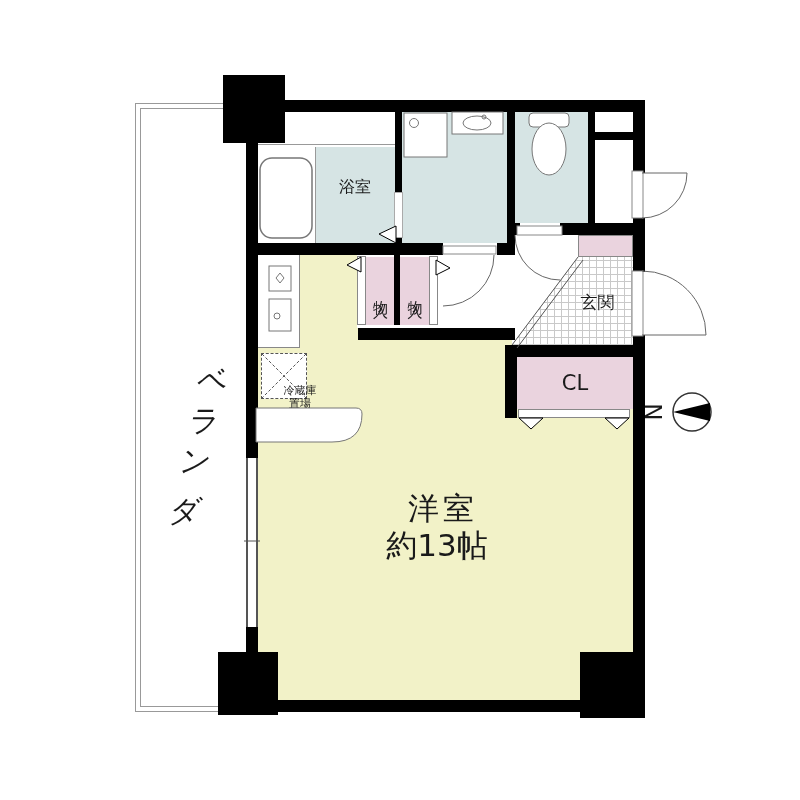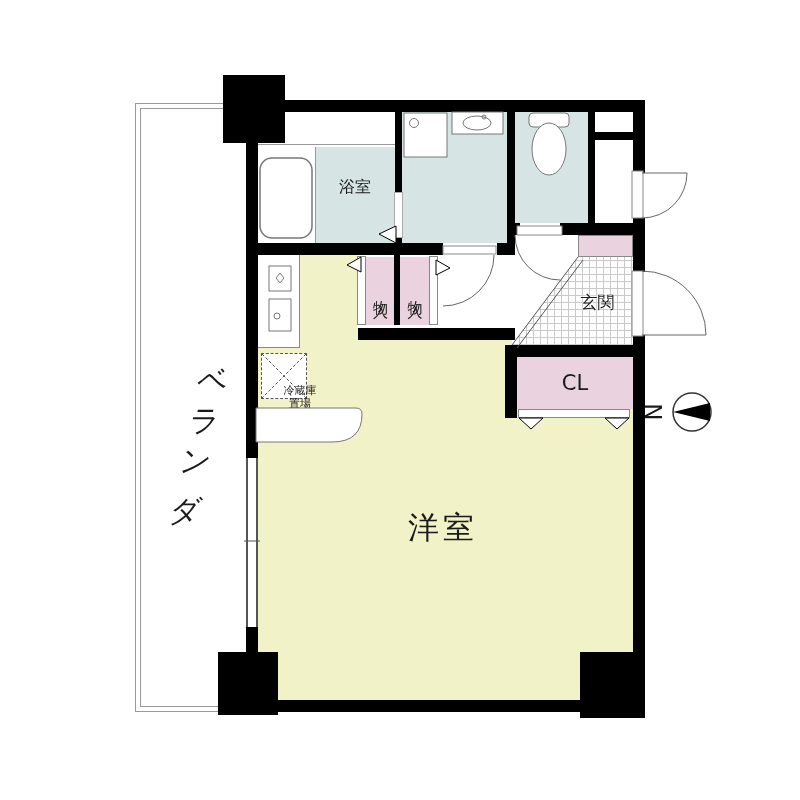--- a/index.html
+++ b/index.html
@@ -69,20 +69,21 @@
   <div class="abs white" style="left:258px;top:255px;width:42px;height:93px;border-right:1px solid #888;border-bottom:1px solid #888;box-sizing:border-box;"></div>
 
   <div class="abs" style="left:261px;top:353px;width:46px;height:46px;background:#fff;border:1px dashed #555;box-sizing:border-box;"></div>
   <div class="lbl" style="left:277px;top:353px;width:46px;height:48px;font-size:11px;line-height:13px;flex-direction:column;margin-top:20px;">
     <span>冷蔵庫</span>
     <span>置場</span>
   </div>
 
   <div class="lbl" style="left:337px;top:485px;width:200px;height:84px;font-size:31px;flex-direction:column;line-height:37px;">
     <span style="letter-spacing:4px;margin-left:12px;">洋室</span>
+    <span>約13帖</span>
   </div>
 
   <div class="wall" style="left:280px;top:100px;width:365px;height:12px;"></div>
   <div class="wall" style="left:633px;top:100px;width:12px;height:73px;"></div>
   <div class="wall" style="left:633px;top:218px;width:12px;height:54px;"></div>
   <div class="wall" style="left:633px;top:335px;width:12px;height:383px;"></div>
   <div class="wall" style="left:270px;top:700px;width:372px;height:12px;"></div>
   <div class="wall" style="left:246px;top:140px;width:12px;height:320px;"></div>
   <div class="wall" style="left:246px;top:625px;width:12px;height:30px;"></div>
   <div class="wall" style="left:246px;top:243px;width:197px;height:12px;"></div>

